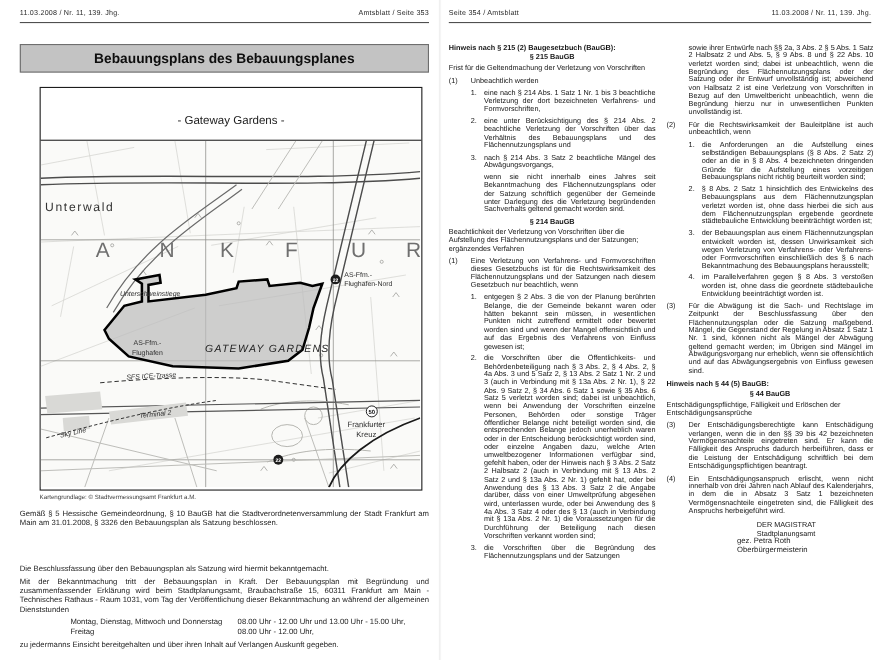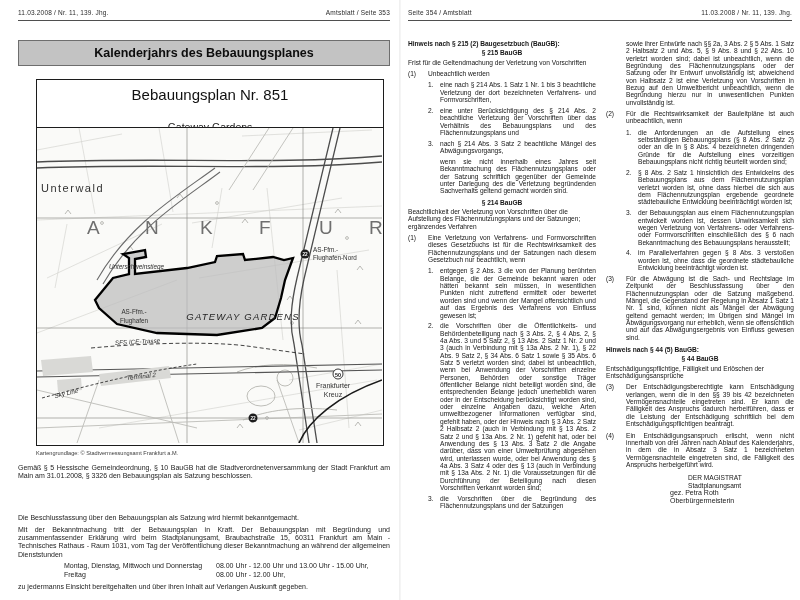--- a/index.html
+++ b/index.html
@@ -52,25 +52,24 @@
 </head>
 <body>
 
 <div class="seam"></div>
 
 <div>
   <div class="hdr" style="left:18px;">11.03.2008 / Nr. 11, 139. Jhg.</div>
   <div class="hdr" style="right:410px;">Amtsblatt / Seite 353</div>
   <div class="hdr-rule" style="left:18px; width:372px;"></div>
 
-  <div class="titlebar">Kalenderjahrs des Bebauungsplanes</div>
+  <div class="titlebar">Bebauungsplans des Bebauungsplanes</div>
 
   <div class="mapframe">
     <div class="mapttl">
-      <div class="t1">Bebauungsplan Nr. 851</div>
       <div class="t2">- Gateway Gardens -</div>
     </div>
     <svg class="mapsvg" width="345" height="315" viewBox="0 0 345 315">
       <rect x="0" y="0" width="345" height="315" fill="#fafaf8"></rect>
 
       <g stroke="#d6d6d1" stroke-width="0.7" fill="none">
         <path d="M0 22 L85 6"></path>
           <path d="M42 0 L58 86"></path>
           <path d="M122 0 L136 84"></path>
           <path d="M205 8 L335 2"></path>

